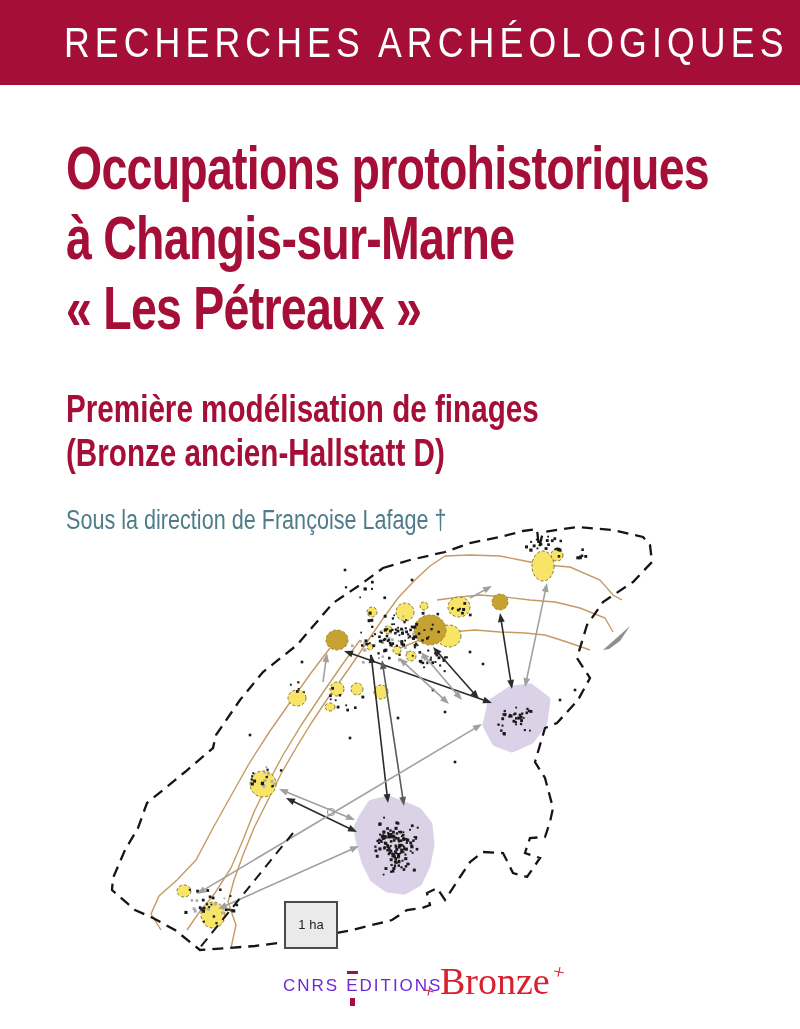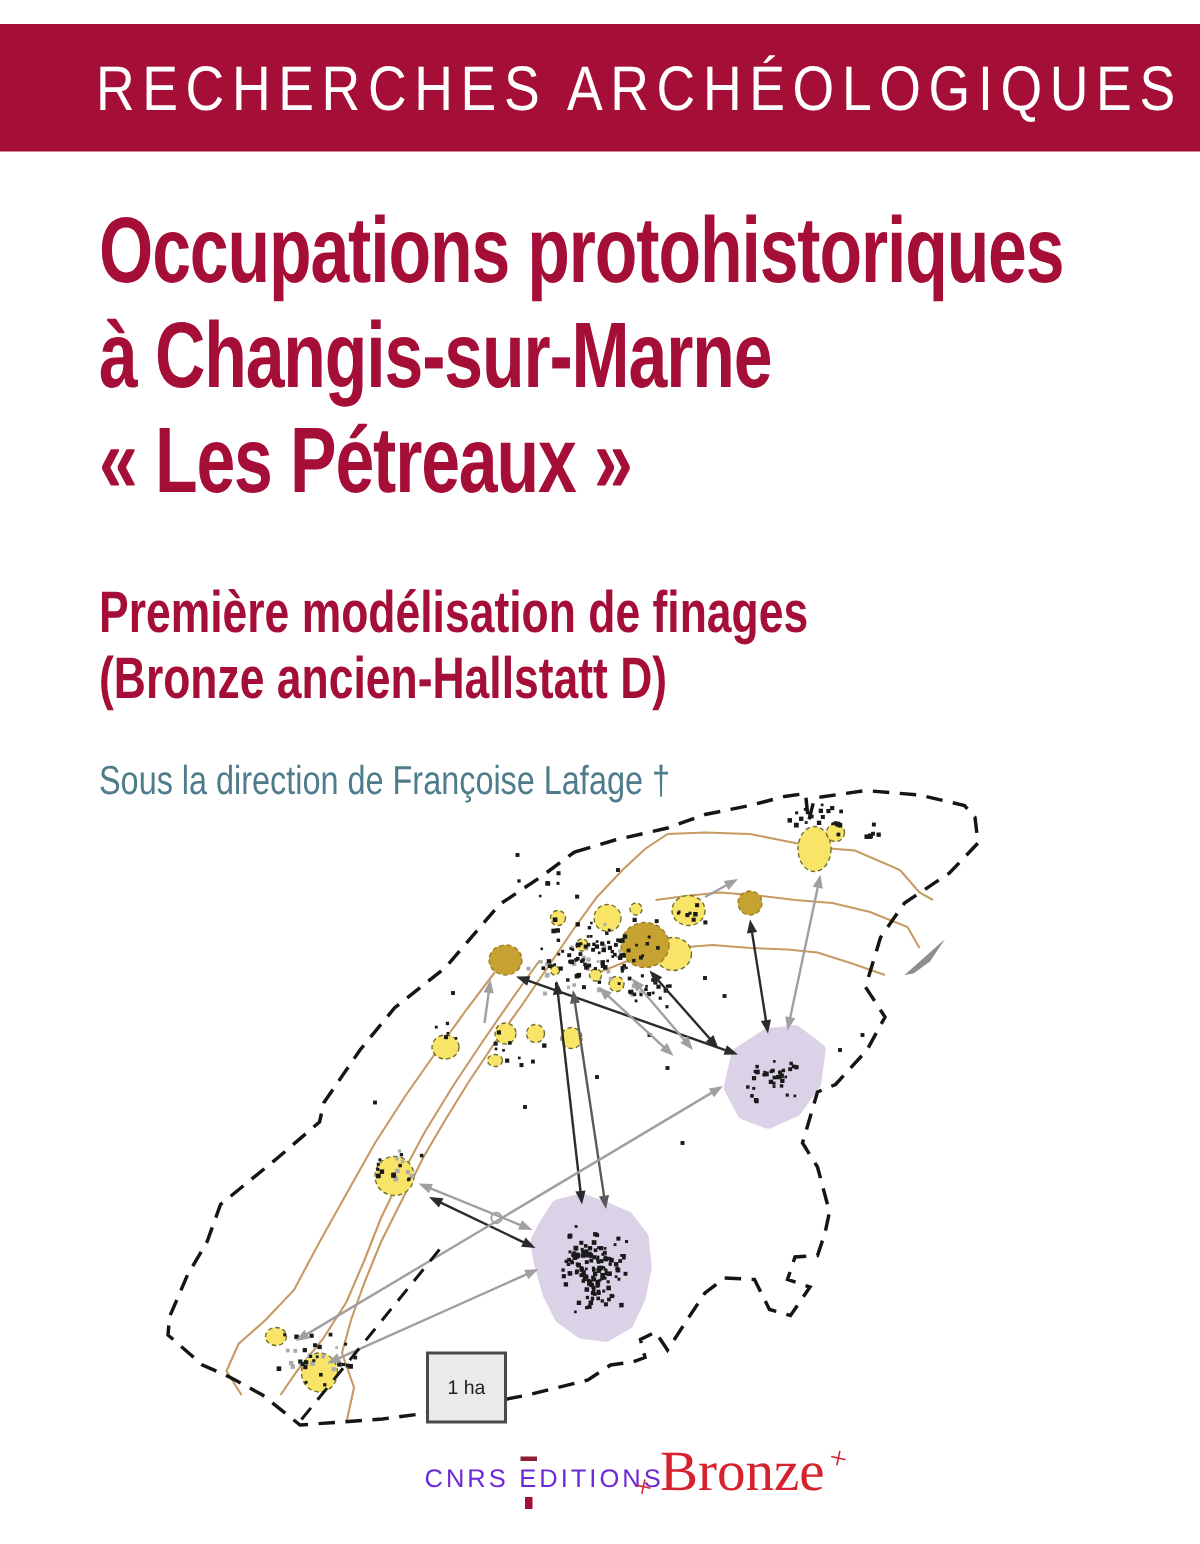--- a/index.html
+++ b/index.html
@@ -1,18 +1,18 @@
 <!DOCTYPE html>
 <html><head>
 <meta charset="utf-8">
 <style>
   html,body{margin:0;padding:0;background:#fff;}
   .cover{position:relative;width:800px;height:1029px;background:#ffffff;overflow:hidden;
          font-family:"Liberation Sans",sans-serif;}
-  .masthead{position:absolute;top:16px;left:0;width:800px;height:85px;background:#A50E36;text-align:center;}
+  .masthead{position:absolute;top:0;left:0;width:800px;height:85px;background:#A50E36;text-align:center;}
   .masthead .mast-text{display:inline-block;line-height:85px;font-size:42px;letter-spacing:6px;
          color:#ffffff;font-weight:400;transform:scaleX(0.85);white-space:nowrap;}
   .title{position:absolute;top:133px;left:66px;color:#A50E36;font-weight:bold;font-size:62px;
          line-height:70px;letter-spacing:-1px;transform:scaleX(0.75);transform-origin:0 0;white-space:nowrap;}
   .subtitle{position:absolute;top:387px;left:66px;color:#A50E36;font-weight:bold;font-size:39px;
          line-height:44px;transform:scaleX(0.76);transform-origin:0 0;white-space:nowrap;}
   .author{position:absolute;top:505px;left:66px;color:#4E7C8B;font-size:27px;
          transform:scaleX(0.8);transform-origin:0 0;white-space:nowrap;}
   #map-svg{position:absolute;top:513px;left:0;width:800px;height:462px;}
   .cnrs{position:absolute;left:283px;top:976px;font-size:17px;font-weight:normal;letter-spacing:2px;

